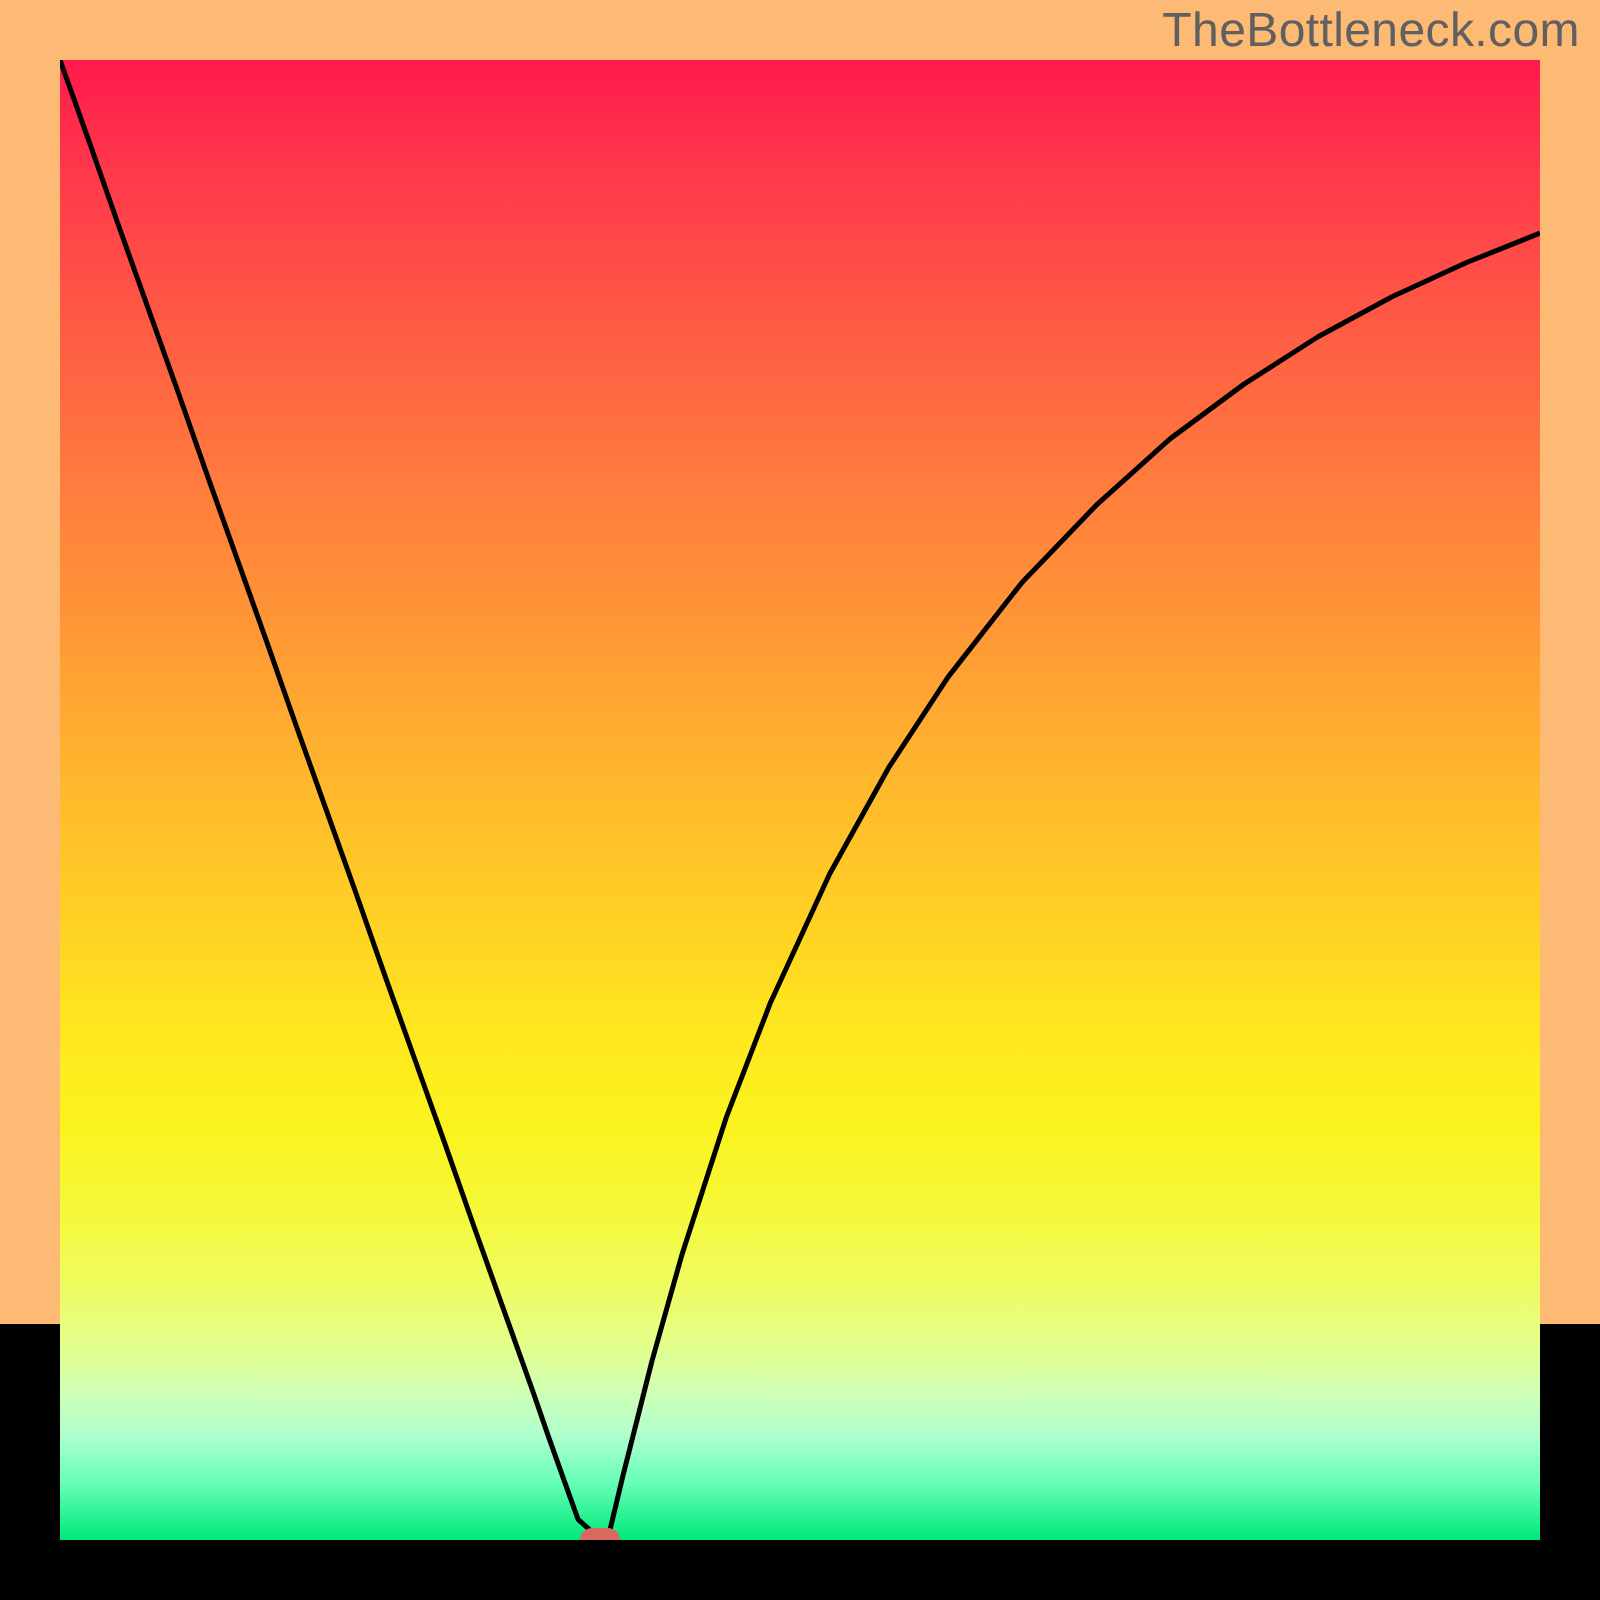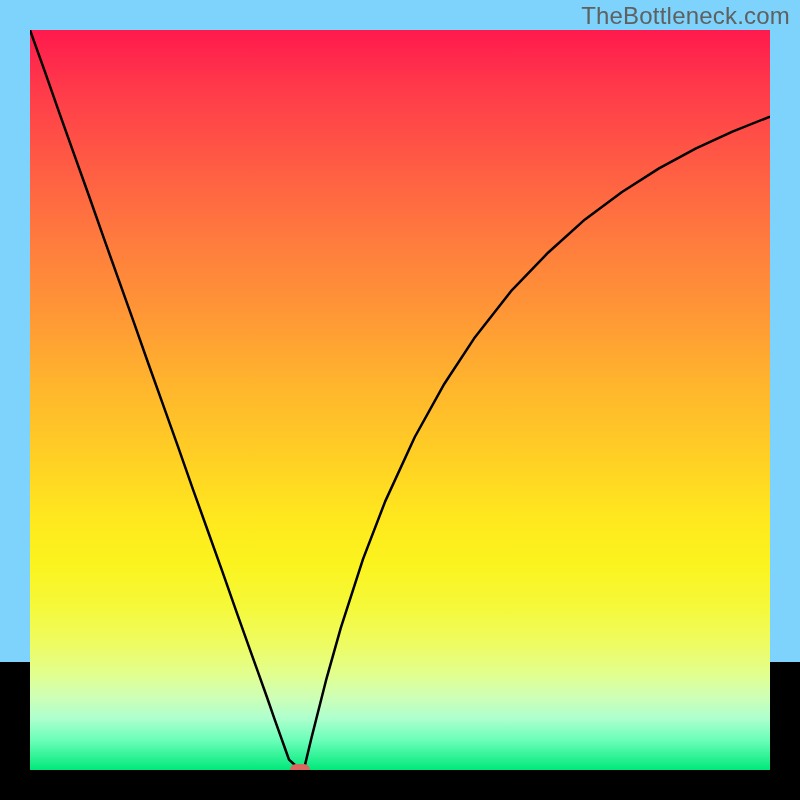--- a/index.html
+++ b/index.html
@@ -1,21 +1,21 @@
 <!DOCTYPE html>
 <html><head>
 <meta charset="utf-8">
 <style>
   * { margin: 0; padding: 0; box-sizing: border-box; }
   html, body { width: 800px; height: 800px; overflow: hidden; background: #000; }
   .container {
     width: 800px;
     height: 662px;
     position: relative;
-    background: #7dd3fc;
+    background: #fdba74;
   }
   .watermark {
     position: absolute;
     top: 2px;
     right: 10px;
     font-family: Arial, Helvetica, sans-serif;
     font-size: 24px;
     color: #606060;
     font-weight: 500;
     letter-spacing: 0.2px;

